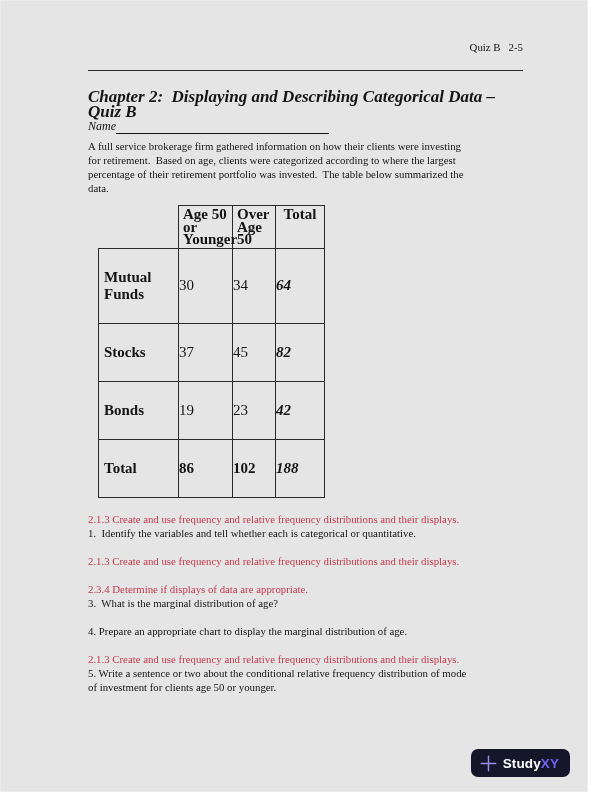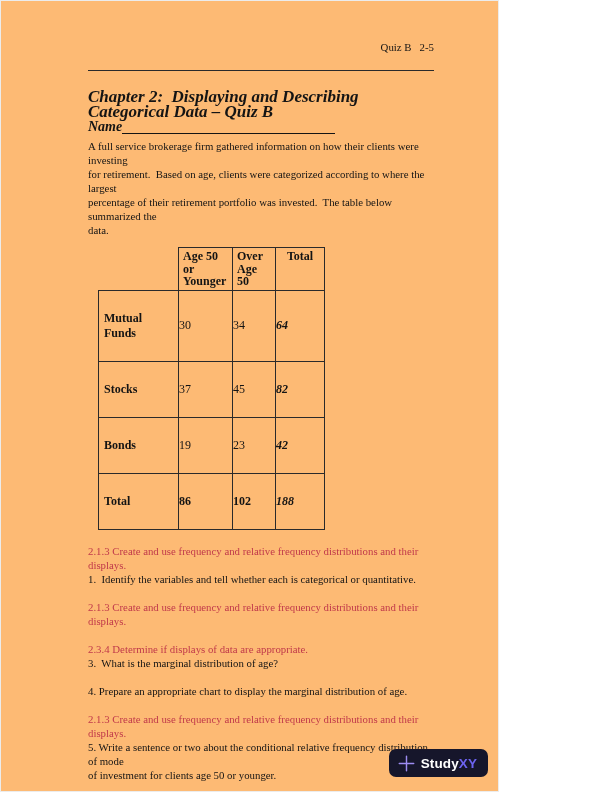--- a/index.html
+++ b/index.html
@@ -4,56 +4,56 @@
 <style>
   * { margin: 0; padding: 0; box-sizing: border-box; }
   html, body { background: #ffffff; }
   body {
     width: 612px; height: 792px;
     font-family: "Liberation Serif", "DejaVu Serif", serif;
     color: #141414;
   }
   .page {
     position: relative;
-    width: 499px; height: 792px;
-    background: #fdba74;
+    width: 588px; height: 792px;
+    background: #e5e5e5;
     padding: 28px 65px 0 88px;
     box-shadow: inset 0 0 0 1px #ececec;
     overflow: hidden;
   }
   .doc { font-size: 10.8px; line-height: 14px; white-space: pre-wrap; }
 
   .header-row { text-align: right; font-size: 10.8px; line-height: 13px; white-space: pre; }
   .hrule { border-bottom: 1.1px solid #2a2a2a; margin-top: 3px; }
 
   .title {
     margin-top: 19px;
     font-size: 17px; line-height: 14.5px;
     font-weight: bold; font-style: italic;
     white-space: pre-wrap;
   }
   .name-row {
-    font-size: 14px; line-height: 15px;
-    font-weight: bold; font-style: italic;
+    font-size: 12px; line-height: 15px;
+    font-weight: normal; font-style: italic;
     display: flex; align-items: flex-end;
   }
   .name-blank {
     display: inline-block;
     width: 213px; height: 13px;
     border-bottom: 1.2px solid #141414;
   }
 
   .intro { margin-top: 5px; }
 
   table.data-table {
     border-collapse: collapse;
     table-layout: fixed;
     width: 226px;
     margin: 10px 0 0 10px;
-    font-size: 12px;
+    font-size: 15px;
   }
   .data-table th, .data-table td {
     border: 1px solid #2a2a2a;
     font-weight: normal;
   }
   .data-table col.c-label { width: 80px; }
   .data-table col.c-young { width: 54px; }
   .data-table col.c-over  { width: 43px; }
   .data-table col.c-total { width: 49px; }
   .data-table thead th {
@@ -69,21 +69,21 @@
   }
   .data-table tbody td { text-align: left; vertical-align: middle; }
   .data-table tbody td:last-child { font-weight: bold; font-style: italic; }
   .data-table tbody tr.total-row td { font-weight: bold; }
 
   .qblock { margin-top: 14px; }
   .objective { color: var(--objective-red, #c0394a); }
   .subparts { margin-top: 14px; }
 
   .logo-badge {
-    position: absolute; right: 11px; bottom: 15px;
+    position: absolute; right: 18px; bottom: 15px;
     height: 28px;
     display: inline-flex; align-items: center; gap: 6px;
     background: var(--logo-bg, #16162b);
     border-radius: 7px;
     padding: 0 11px 0 9px;
     cursor: pointer;
   }
   .logo-badge .brand {
     font-family: "Liberation Sans", "DejaVu Sans", sans-serif;
     font-weight: bold; font-size: 13.5px; letter-spacing: 0.1px;

